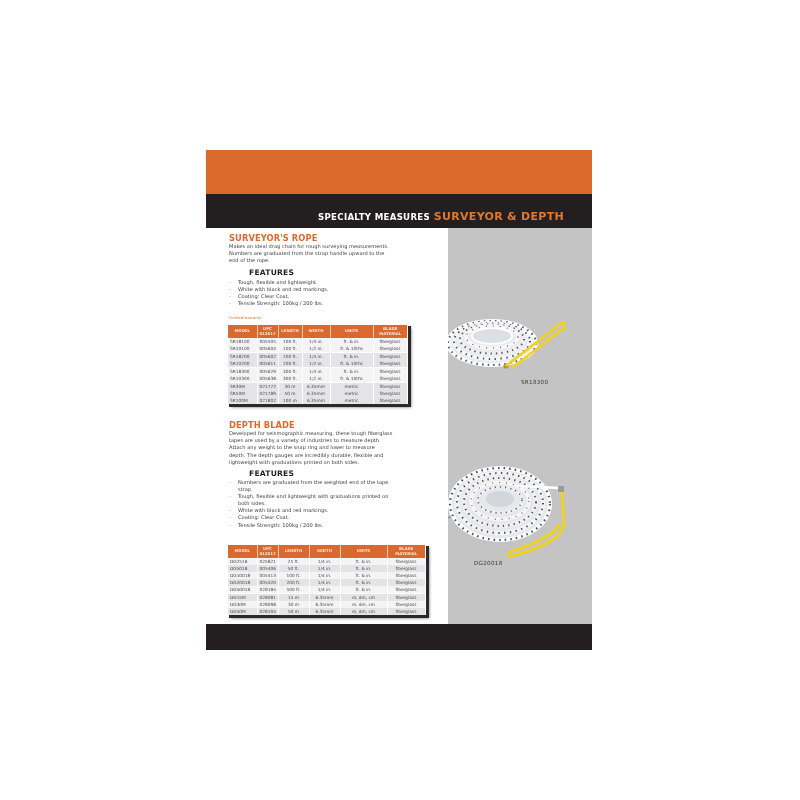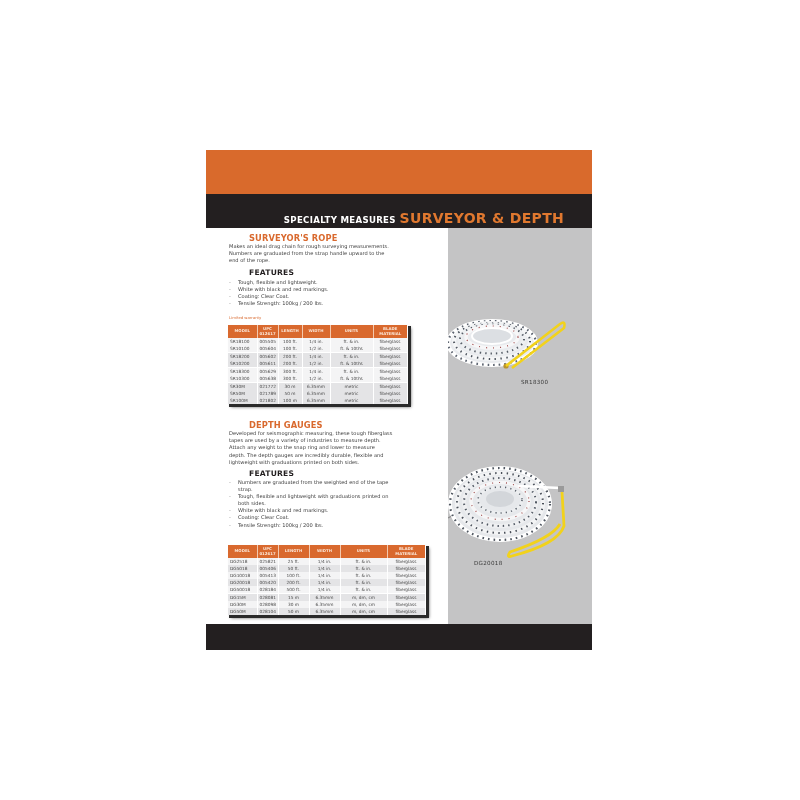--- a/index.html
+++ b/index.html
@@ -3,24 +3,24 @@
 <meta charset="utf-8">
 <style>
   html,body{margin:0;padding:0;background:#ffffff;}
   body{width:800px;height:800px;position:relative;overflow:hidden;font-family:"DejaVu Sans",sans-serif;color:#3a3a3a;}
   .abs{position:absolute;}
   .page{position:absolute;left:206px;top:150px;width:386px;height:500px;background:#ffffff;}
   .orange-band{position:absolute;left:206px;top:150px;width:386px;height:44px;background:#d96a2c;}
   .black-band{position:absolute;left:206px;top:194px;width:386px;height:34px;background:#231f20;}
   .title{position:absolute;right:28px;top:16px;font-family:"DejaVu Sans",sans-serif;font-weight:bold;font-size:10px;letter-spacing:0.3px;white-space:nowrap;}
   .title .w{color:#ffffff;font-size:8.6px;}
-  .title .o{color:#e0782f;font-size:14px;}
+  .title .o{color:#e0782f;font-size:11px;}
   .gray-panel{position:absolute;left:448px;top:228px;width:144px;height:396px;background:#c4c4c5;}
   .footer{position:absolute;left:206px;top:624px;width:386px;height:26px;background:#231f20;}
-  .sec-title{position:absolute;left:229px;font-weight:bold;font-size:8.3px;color:#d9692e;white-space:nowrap;letter-spacing:0.1px;margin-left:20px;}
+  .sec-title{position:absolute;left:229px;font-weight:bold;font-size:8.3px;color:#d9692e;white-space:nowrap;letter-spacing:0.1px;}
   .desc{position:absolute;left:229px;width:205px;font-size:5.1px;line-height:7.2px;color:#3c3c3c;}
   .feat-title{position:absolute;left:229px;font-weight:bold;font-size:7.6px;color:#231f20;letter-spacing:0.2px;margin-left:20px;}
   .bullets{position:absolute;left:229px;width:205px;margin:0;padding:0;list-style:none;font-size:5.1px;line-height:7.1px;color:#3c3c3c;}
   .bullets li{position:relative;padding-left:9px;}
   .bullets li .dash{position:absolute;left:0;top:0;}
   .warranty{position:absolute;left:229px;top:315px;font-size:3.8px;color:#d9692e;}
   table.spec{position:absolute;border-collapse:collapse;table-layout:fixed;background:#ffffff;box-shadow:2px 2px 0 1px #2a2a2a,3px 3px 3px rgba(0,0,0,0.6);font-size:4.3px;color:#4a4a4a;}
   table.spec th{background:#d9692e;color:#fbe7d8;font-weight:bold;font-size:3.9px;line-height:4.4px;height:13px;padding:0 1px;text-align:center;border-right:1px solid #f3c9ae;}
   table.spec th:last-child{border-right:none;}
   table.spec td{height:7px;padding:0 2px;white-space:nowrap;text-align:center;border-right:1px solid #ffffff;}
@@ -195,21 +195,21 @@
       <td>SR100M</td>
         <td>021802</td>
         <td>100 m</td>
         <td>6.35mm</td>
         <td>metric</td>
         <td>fiberglass</td>
     </tr>
   </tbody>
 </table>
 
-<div class="sec-title" style="top:420px;">DEPTH GAUGES</div>
+<div class="sec-title" style="top:420px;">DEPTH BLADE</div>
 <div class="desc" style="top:430px;width:210px;">
   <div>Developed for seismographic measuring, these tough fiberglass</div>
   <div>tapes are used by a variety of industries to measure depth.</div>
   <div>Attach any weight to the snap ring and lower to measure</div>
   <div>depth. The depth gauges are incredibly durable, flexible and</div>
   <div>lightweight with graduations printed on both sides.</div>
 </div>
 <div class="feat-title" style="top:469px;">FEATURES</div>
 <ul class="bullets" style="top:479px;width:170px;">
   <li><span class="dash">-</span><span>Numbers are graduated from the weighted end of the tape strap.</span></li>

